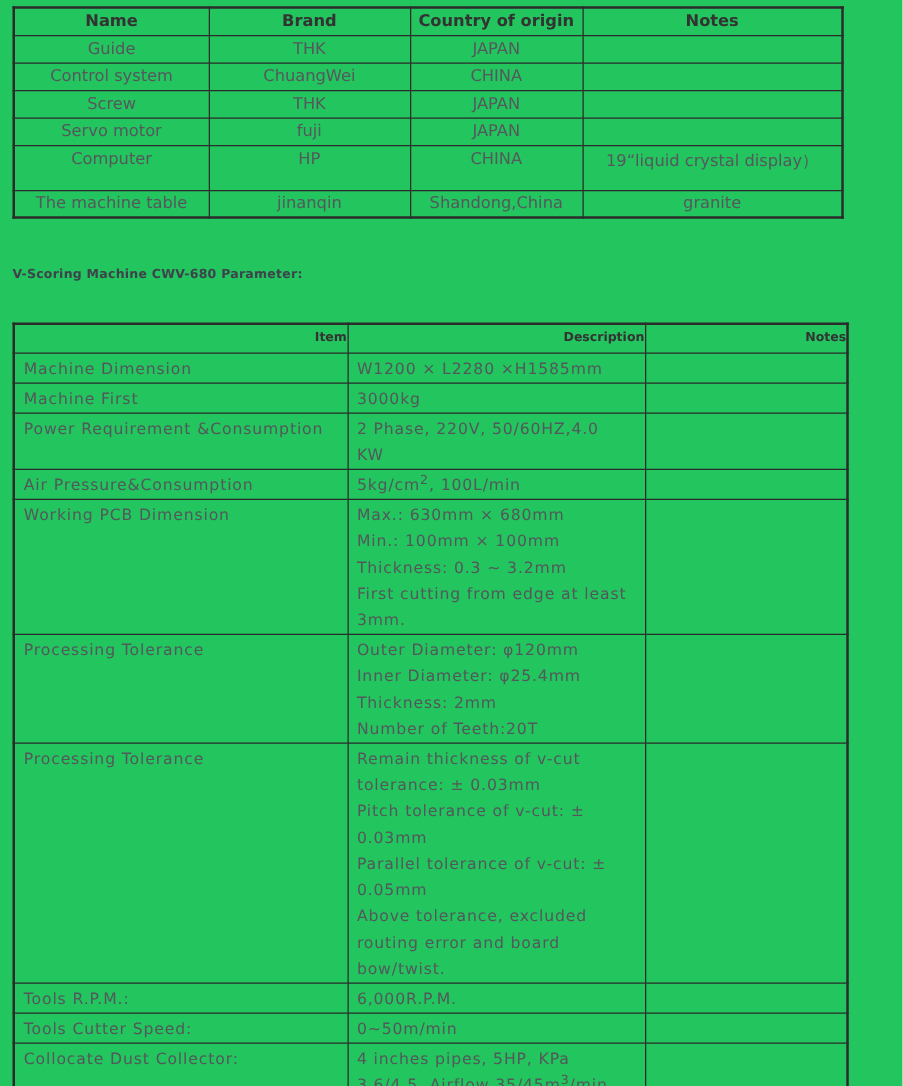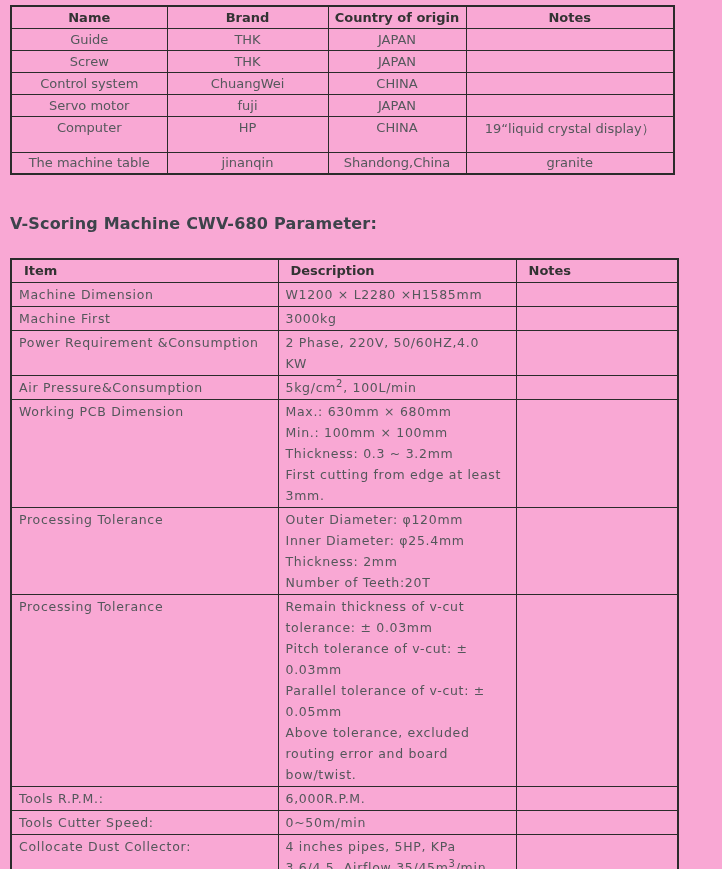--- a/index.html
+++ b/index.html
@@ -1,21 +1,21 @@
 <!DOCTYPE html>
 <html><head>
 <meta charset="utf-8">
 <style>
   * { box-sizing: border-box; }
   html, body { margin: 0; padding: 0; background: #ffffff; }
   .page {
     position: relative;
     width: 722px;
     height: 869px;
-    background: #f9a8d4;
+    background: #22c55e;
     font-family: "DejaVu Sans", "Liberation Sans", sans-serif;
     overflow: hidden;
   }
   table { border-collapse: collapse; table-layout: fixed; }
 
   
   .t1 {
     position: absolute;
     left: 10px;
     top: 5px;
@@ -40,45 +40,45 @@
     padding-top: 3px;
     margin-top: 16px;
   }
 
   
   .heading {
     position: absolute;
     left: 10px;
     top: 214px;
     margin: 0;
-    font-size: 16px;
+    font-size: 10px;
     font-weight: bold;
     color: #3d434b;
     letter-spacing: 0.2px;
   }
 
   
   .t2 {
     position: absolute;
     left: 10px;
     top: 258px;
     width: 667px;
     border: 2px solid #2b2b2b;
   }
   .t2 th, .t2 td {
     border: 1px solid #2b2b2b;
     overflow: hidden;
   }
   .t2 th {
-    font-size: 13px;
+    font-size: 10px;
     color: #333333;
     font-weight: bold;
-    text-align: left;
+    text-align: right;
     height: 23px;
-    padding: 2px 12px;
+    padding: 2px 0;
   }
   .t2 td {
     font-size: 12.5px;
     color: #54575b;
     letter-spacing: 0.7px;
     vertical-align: top;
     padding: 1px 7px;
   }
   .t2 td .line { line-height: 21px; min-height: 21px; }
   .t2 td.item-cell .line { white-space: nowrap; }
@@ -105,29 +105,29 @@
       </tr>
     </thead>
     <tbody id="t1-body">
         <tr>
           <td>Guide</td>
           <td>THK</td>
           <td>JAPAN</td>
           <td></td>
         </tr>
         <tr>
+          <td>Control system</td>
+          <td>ChuangWei</td>
+          <td>CHINA</td>
+          <td></td>
+        </tr>
+        <tr>
           <td>Screw</td>
           <td>THK</td>
           <td>JAPAN</td>
-          <td></td>
-        </tr>
-        <tr>
-          <td>Control system</td>
-          <td>ChuangWei</td>
-          <td>CHINA</td>
           <td></td>
         </tr>
         <tr>
           <td>Servo motor</td>
           <td>fuji</td>
           <td>JAPAN</td>
           <td></td>
         </tr>
         <tr class="tall-row">
           <td>Computer</td>

